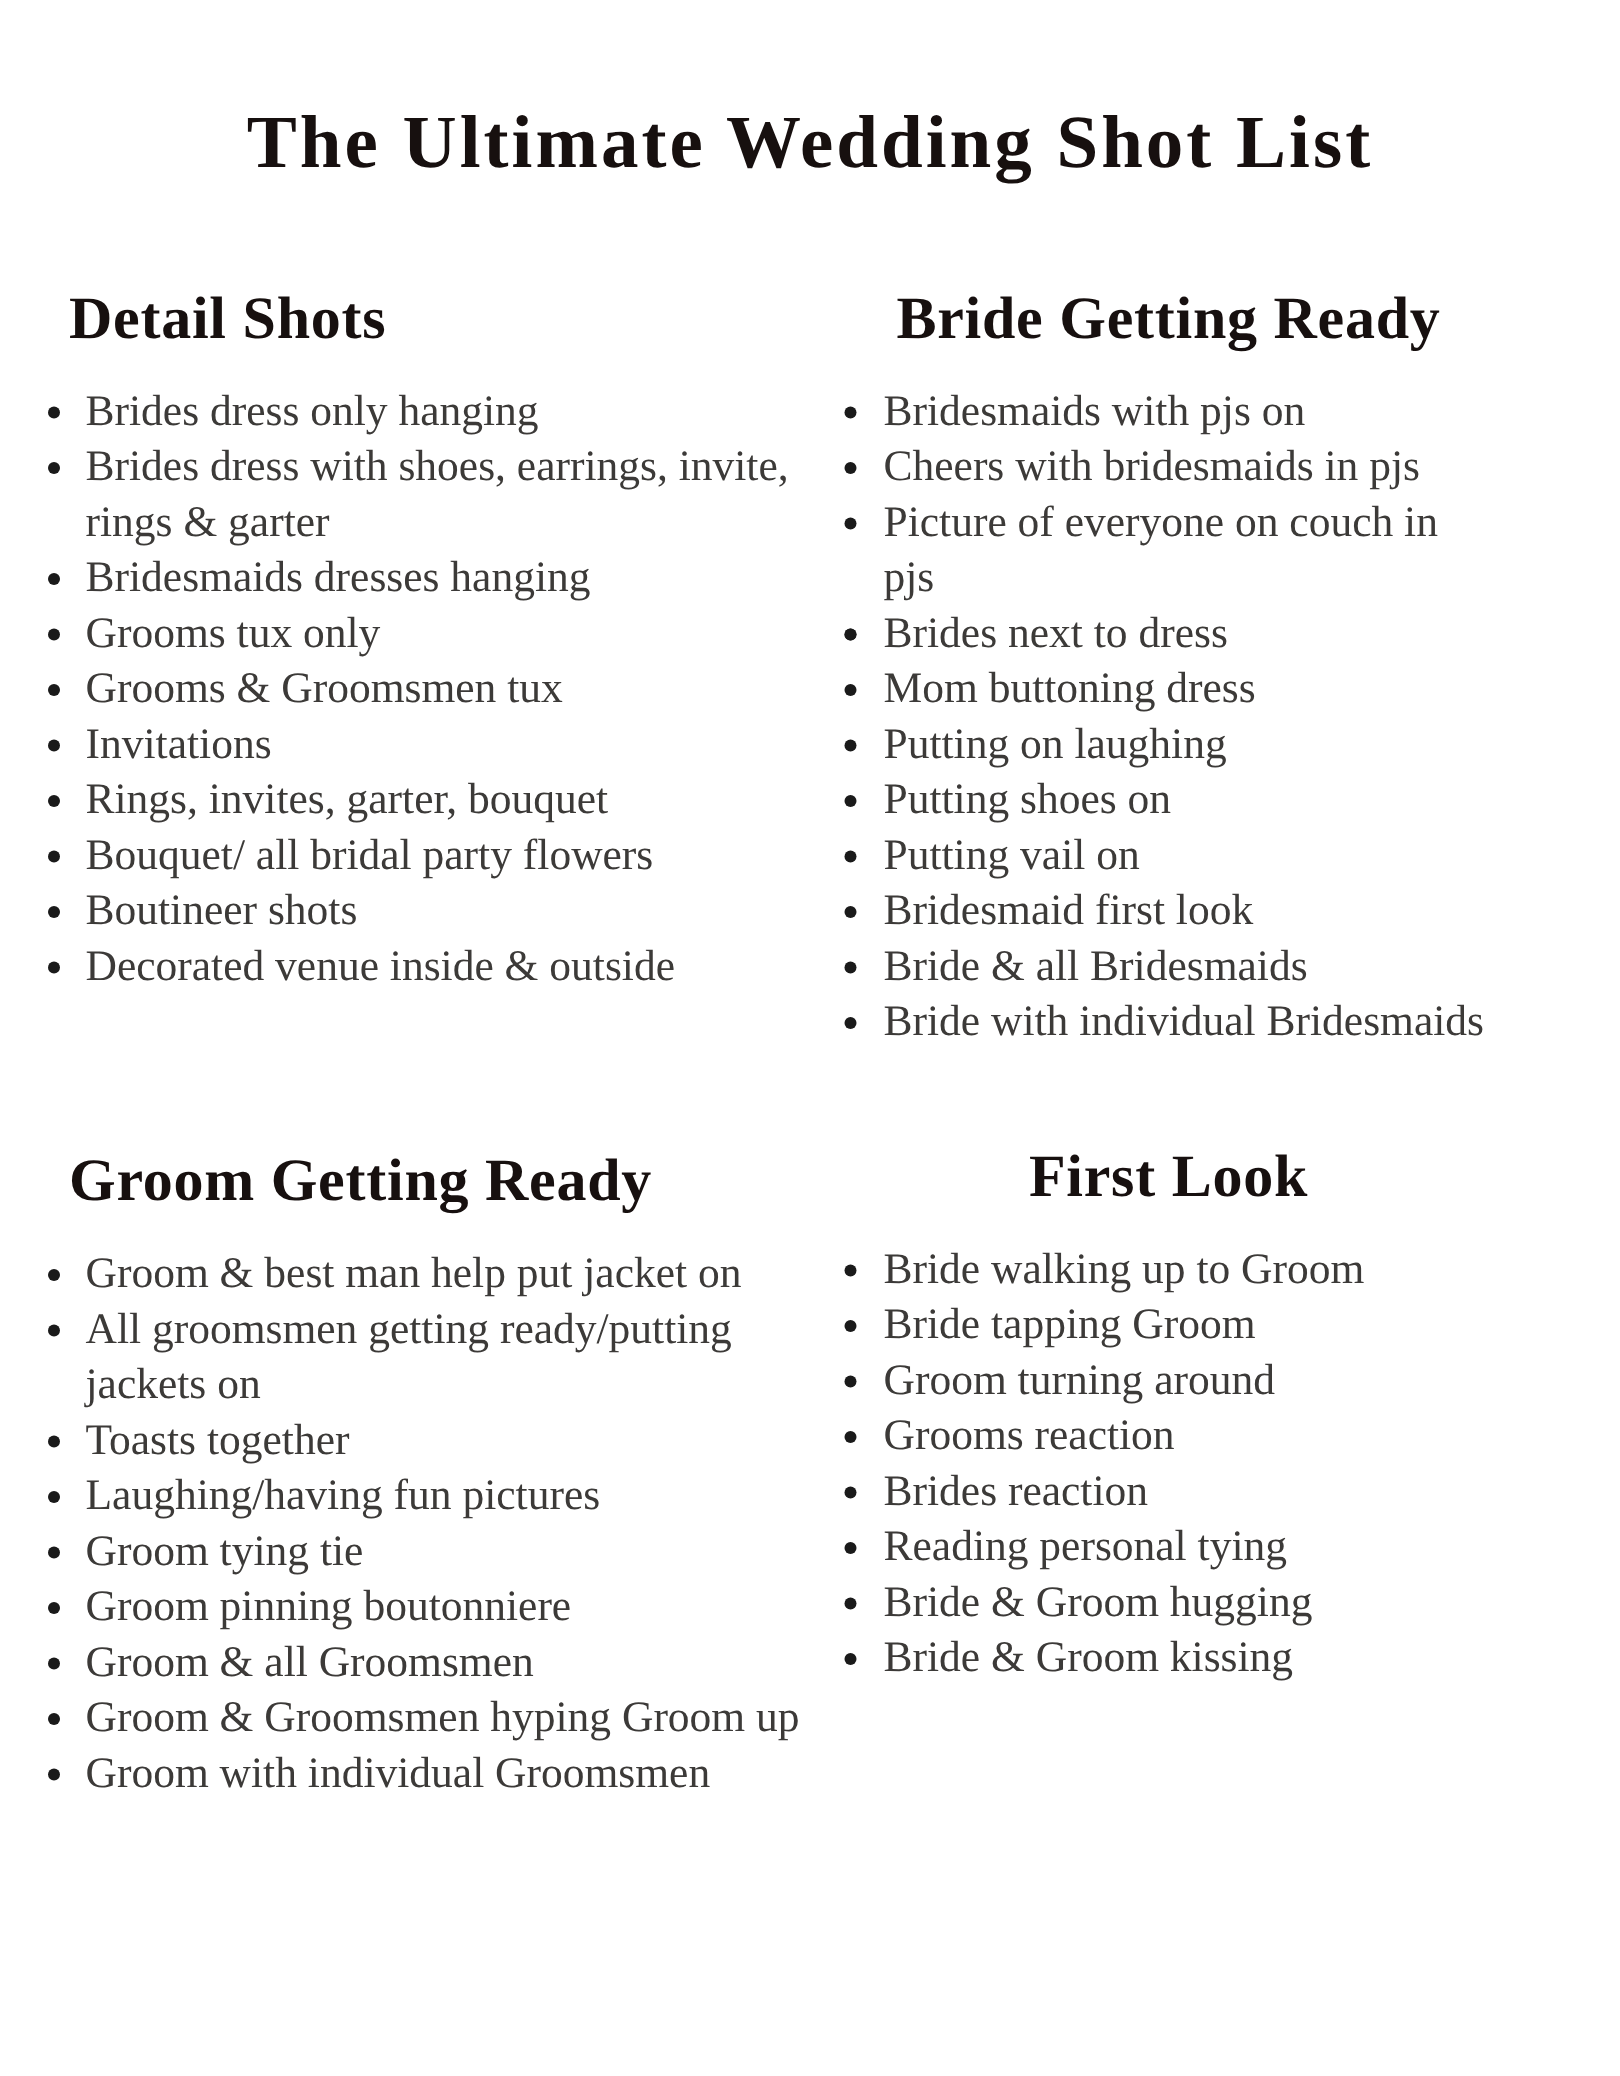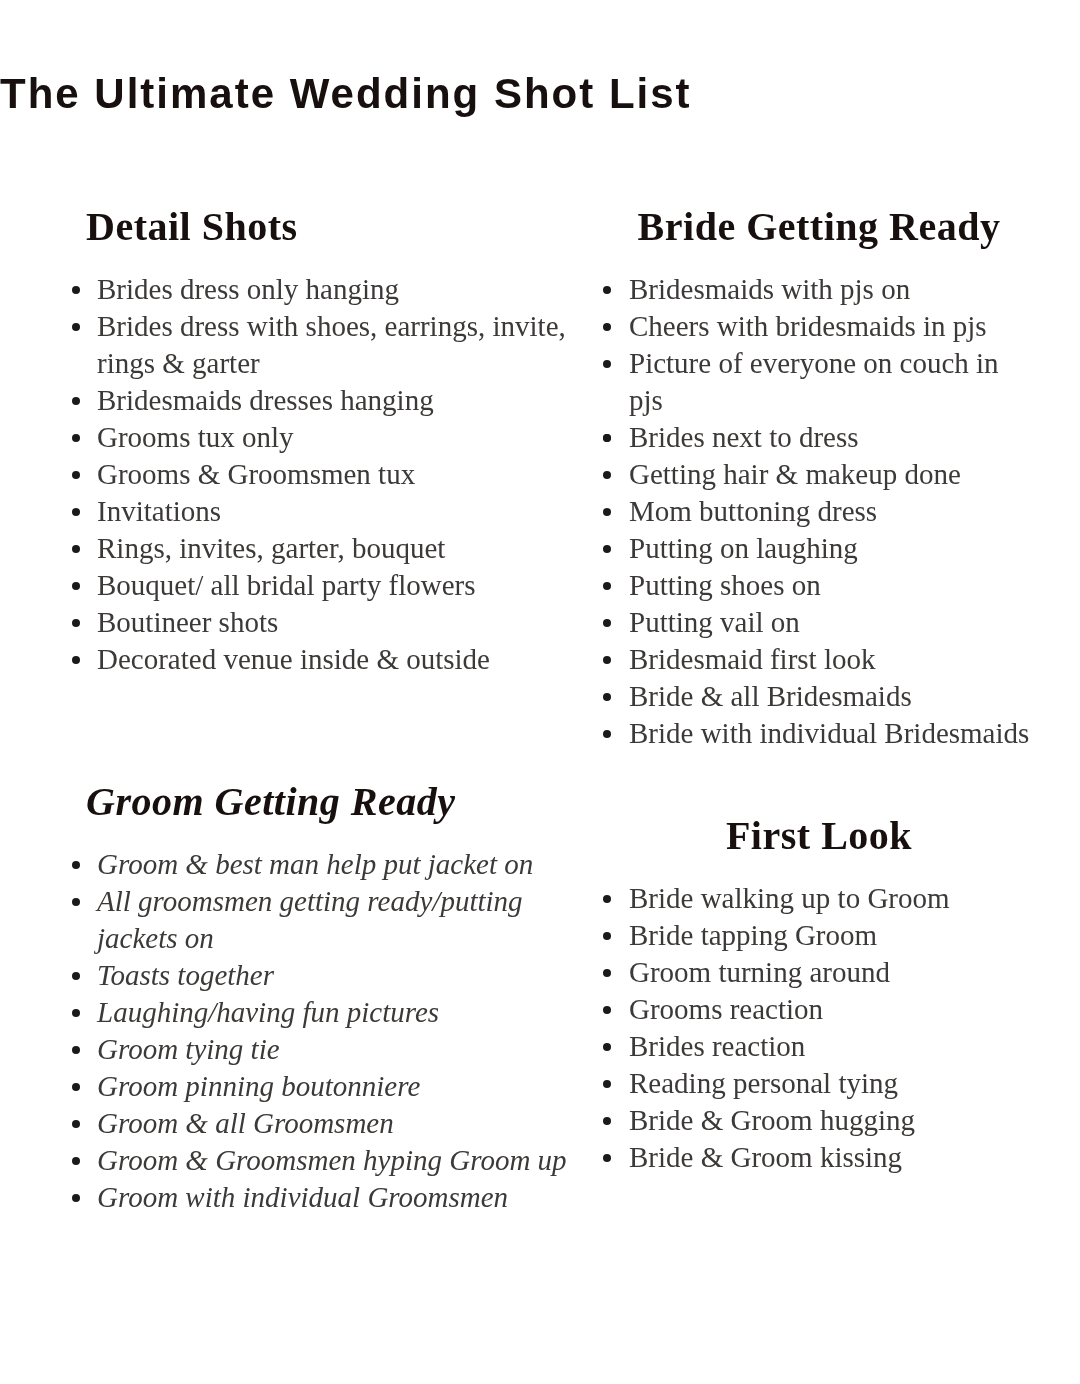--- a/index.html
+++ b/index.html
@@ -14,31 +14,32 @@
     font-family: "Liberation Serif", serif;
   }
   .page {
     width: 1080px;
     height: 1384px;
     background: #ffffff;
     box-sizing: border-box;
   }
   .doc-title {
     margin: 60px 0 0 0;
-    font-family: Liberation Sans, sans-serif;
+    text-align: center;
+    font-family: Liberation Serif, serif;
     font-weight: 700;
-    font-size: 42px;
+    font-size: 50px;
     line-height: 68px;
     letter-spacing: 2px;
     color: #17100f;
   }
   .columns {
     display: flex;
-    margin-top: 75px;
-    padding-left: 86px;
+    margin-top: 60px;
+    padding-left: 46px;
     padding-right: 40px;
   }
   .col-left {
     width: 495px;
     flex: 0 0 auto;
   }
   .col-right {
     width: 440px;
     margin-left: 18px;
     flex: 0 0 auto;
@@ -71,21 +72,21 @@
   .bullet {
     position: absolute;
     left: 0;
     top: 15px;
     width: 8px;
     height: 8px;
     border-radius: 50%;
     background: #1a1a1a;
   }
   .col-right .bullet { left: 4px; }
-  .section-groom { margin-top: 100px; font-style: italic; }
+  .section-groom { margin-top: 100px; }
   .section-first-look { margin-top: 60px; }
 </style>
 </head>
 <body>
 
 <div class="page">
 
   <h1 class="doc-title">The Ultimate Wedding Shot List</h1>
 
   <div class="columns">
@@ -128,21 +129,20 @@
     <div class="col-right">
 
       <section class="section section-bride">
         <h2 class="section-title">Bride Getting Ready</h2>
         <ul class="shot-list">
             <li><span class="bullet"></span><span class="item-text">Bridesmaids with pjs on</span></li>
             <li><span class="bullet"></span><span class="item-text">Cheers with bridesmaids in pjs</span></li>
             <li><span class="bullet"></span><span class="item-text">Picture of everyone on couch in pjs</span></li>
             <li><span class="bullet"></span></li>
             <li><span class="bullet"></span><span class="item-text">Brides next to dress</span></li>
-            <li><span class="bullet"></span><span class="item-text">Getting hair &amp; makeup done</span></li>
             <li><span class="bullet"></span><span class="item-text">Mom buttoning dress</span></li>
             <li><span class="bullet"></span><span class="item-text">Putting on laughing</span></li>
             <li><span class="bullet"></span><span class="item-text">Putting shoes on</span></li>
             <li><span class="bullet"></span><span class="item-text">Putting vail on</span></li>
             <li><span class="bullet"></span><span class="item-text">Bridesmaid first look</span></li>
             <li><span class="bullet"></span><span class="item-text">Bride &amp; all Bridesmaids</span></li>
             <li><span class="bullet"></span><span class="item-text">Bride with individual Bridesmaids</span></li>
           </ul>
       </section>
 

